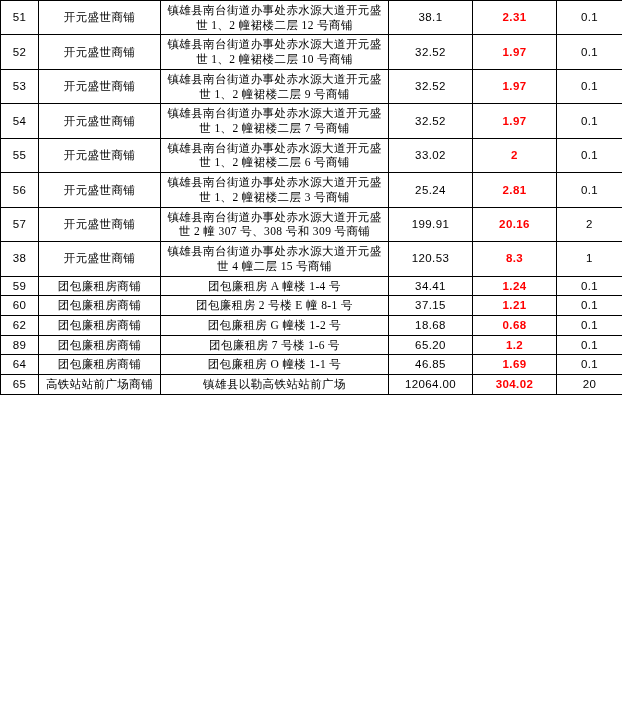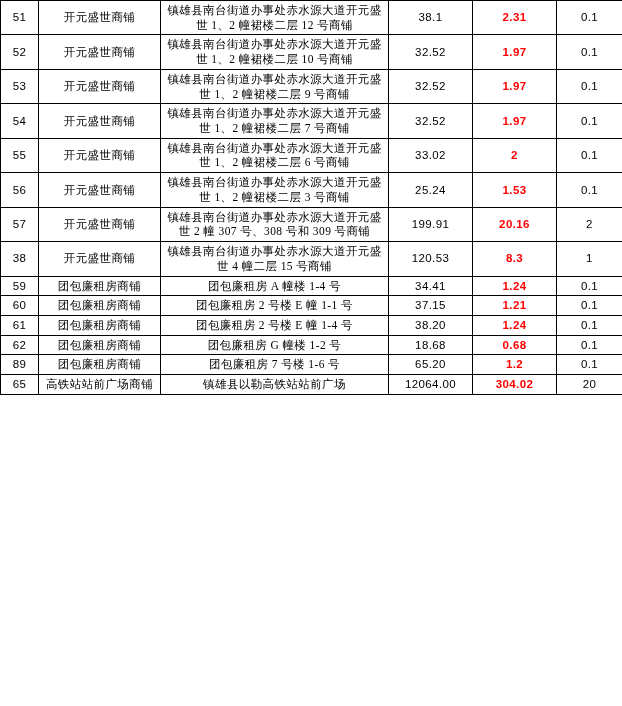--- a/index.html
+++ b/index.html
@@ -126,21 +126,21 @@
         <td class="addr">镇雄县南台街道办事处赤水源大道开元盛世 1、2 幢裙楼二层 6 号商铺</td>
         <td class="area">33.02</td>
         <td class="price">2</td>
         <td class="last">0.1</td>
       </tr>
       <tr>
         <td class="idx">56</td>
         <td class="name">开元盛世商铺</td>
         <td class="addr">镇雄县南台街道办事处赤水源大道开元盛世 1、2 幢裙楼二层 3 号商铺</td>
         <td class="area">25.24</td>
-        <td class="price">1.53</td>
+        <td class="price">2.81</td>
         <td class="last">0.1</td>
       </tr>
       <tr>
         <td class="idx">57</td>
         <td class="name">开元盛世商铺</td>
         <td class="addr">镇雄县南台街道办事处赤水源大道开元盛世 2 幢 307 号、308 号和 309 号商铺</td>
         <td class="area">199.91</td>
         <td class="price">20.16</td>
         <td class="last">2</td>
       </tr>
@@ -156,47 +156,47 @@
         <td class="idx">59</td>
         <td class="name">团包廉租房商铺</td>
         <td class="addr">团包廉租房 A 幢楼 1-4 号</td>
         <td class="area">34.41</td>
         <td class="price">1.24</td>
         <td class="last">0.1</td>
       </tr>
       <tr>
         <td class="idx">60</td>
         <td class="name">团包廉租房商铺</td>
-        <td class="addr">团包廉租房 2 号楼 E 幢 1-1 号</td>
+        <td class="addr">团包廉租房 2 号楼 E 幢 8-1 号</td>
         <td class="area">37.15</td>
         <td class="price">1.21</td>
-        <td class="last">0.1</td>
-      </tr>
-      <tr>
-        <td class="idx">61</td>
-        <td class="name">团包廉租房商铺</td>
-        <td class="addr">团包廉租房 2 号楼 E 幢 1-4 号</td>
-        <td class="area">38.20</td>
-        <td class="price">1.24</td>
         <td class="last">0.1</td>
       </tr>
       <tr>
         <td class="idx">62</td>
         <td class="name">团包廉租房商铺</td>
         <td class="addr">团包廉租房 G 幢楼 1-2 号</td>
         <td class="area">18.68</td>
         <td class="price">0.68</td>
         <td class="last">0.1</td>
       </tr>
       <tr>
         <td class="idx">89</td>
         <td class="name">团包廉租房商铺</td>
         <td class="addr">团包廉租房 7 号楼 1-6 号</td>
         <td class="area">65.20</td>
         <td class="price">1.2</td>
+        <td class="last">0.1</td>
+      </tr>
+      <tr>
+        <td class="idx">64</td>
+        <td class="name">团包廉租房商铺</td>
+        <td class="addr">团包廉租房 O 幢楼 1-1 号</td>
+        <td class="area">46.85</td>
+        <td class="price">1.69</td>
         <td class="last">0.1</td>
       </tr>
       <tr>
         <td class="idx">65</td>
         <td class="name">高铁站站前广场商铺</td>
         <td class="addr">镇雄县以勒高铁站站前广场</td>
         <td class="area">12064.00</td>
         <td class="price">304.02</td>
         <td class="last">20</td>
       </tr>

